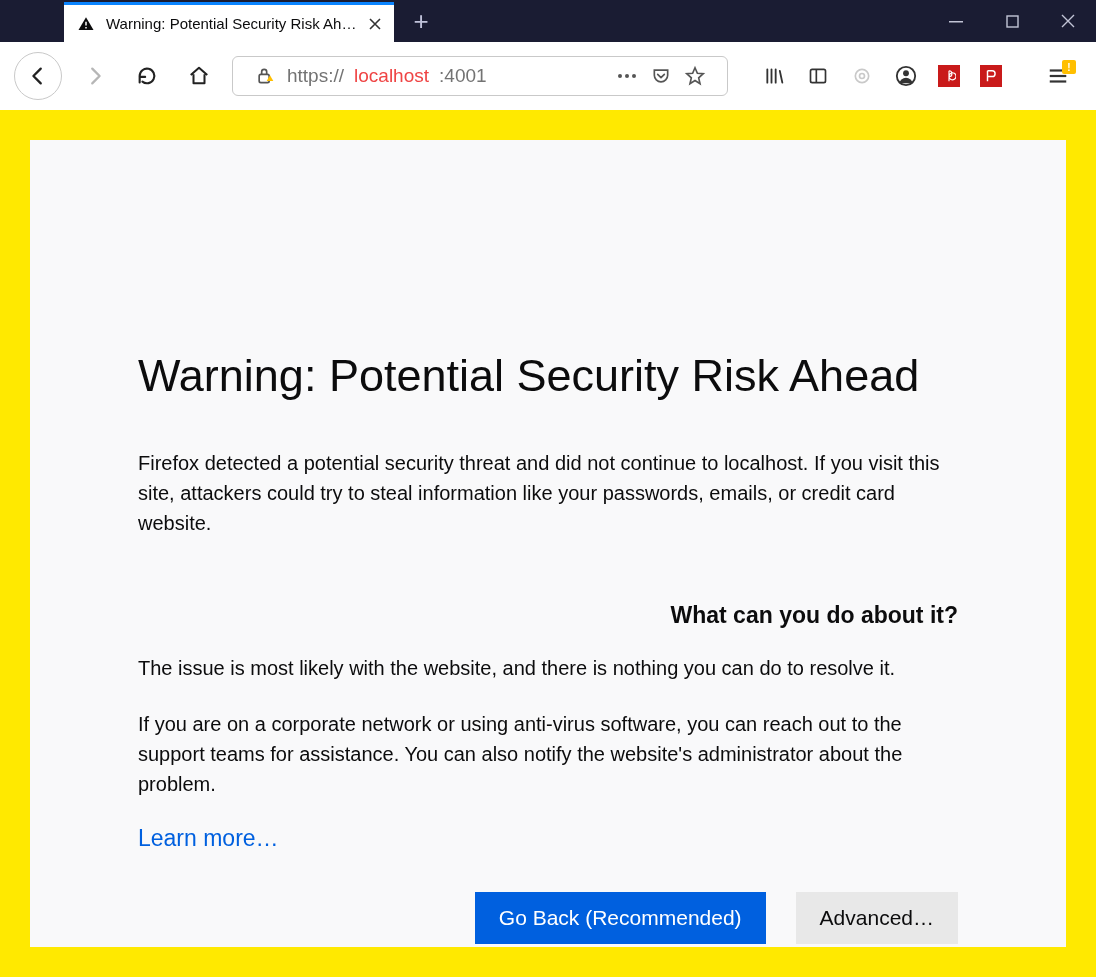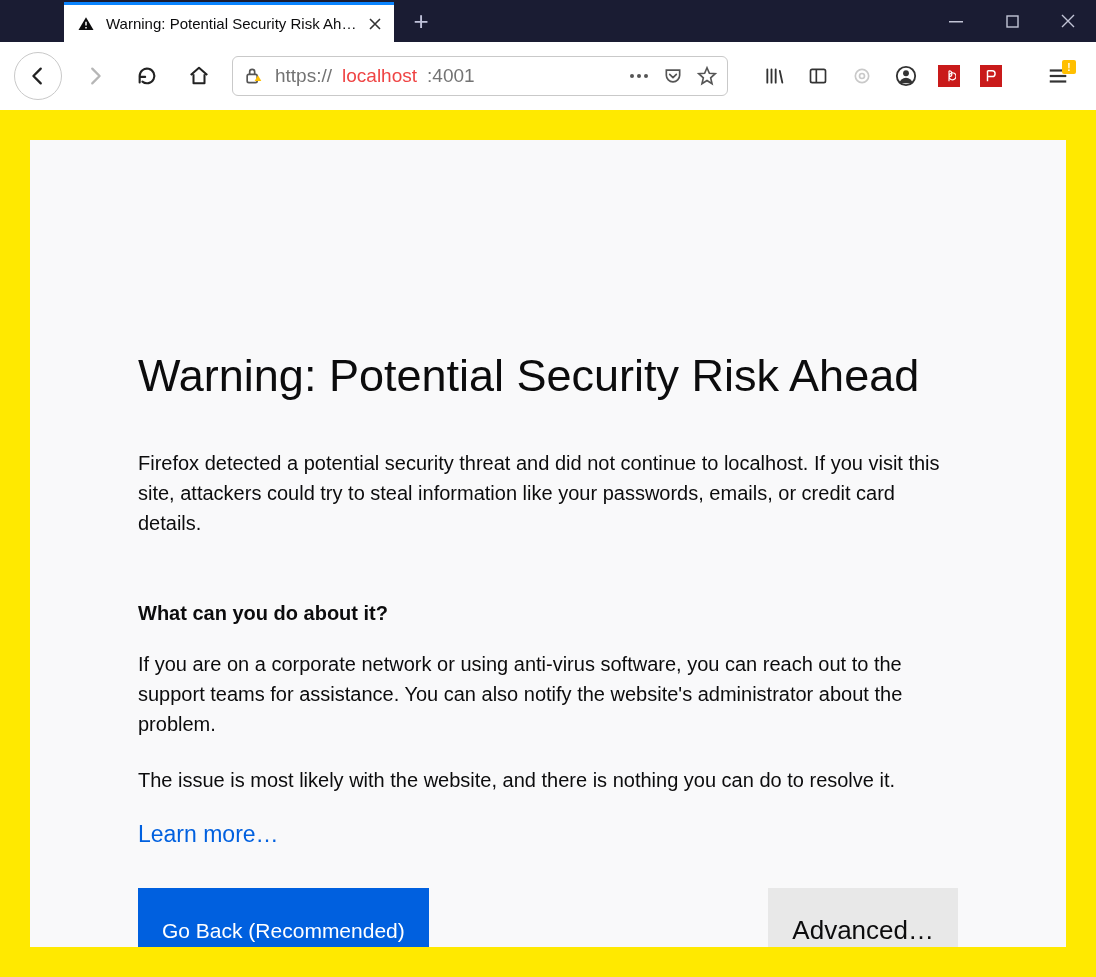--- a/index.html
+++ b/index.html
@@ -94,21 +94,21 @@
     width:48px;height:48px;border:1px solid #c9c9c9;border-radius:50%;
     display:flex;align-items:center;justify-content:center;
   }
   .urlbar {
     flex:0 0 496px;
     height:40px;
     border:1px solid #c9c9c9;
     border-radius:6px;
     display:flex;
     align-items:center;
-    padding:0 8px;
+    padding:0 20px;
     gap:10px;
     color:#0c0c0d;
     font-size:19px;
   }
   .urlbar .protocol, .urlbar .port { color:#737373; }
   .urlbar .domain { color:#ef4444; font-weight:400; }
   .url-spacer{flex:1;}
   .toolbar-icons {
     display:flex;
     align-items:center;
@@ -147,38 +147,39 @@
     font-weight:300;
     margin-bottom:46px;
   }
   .warning-card p {
     font-size:20px;
     line-height:1.5;
     margin-bottom:26px;
   }
   .warning-card .subhead {
     font-weight:700;
-    font-size:20px;
+    font-size:23px;
     margin-top:64px;
     margin-bottom:24px;
+    text-align:right;
   }
   .learn-link { color:#0060df; font-size:23px; cursor:pointer;}
   .button-row {
     display:flex;
-    justify-content:space-between;
+    justify-content:flex-end;
     gap:30px;
     margin-top:40px;
   }
   .btn-primary {
     background:#0060df;color:#fff;border:none;font-size:21px;
     padding:14px 24px;cursor:pointer;font-family:inherit;
   }
   .btn-secondary {
-    background:#e8e8e8;color:#0c0c0d;border:none;font-size:26px;
-    padding:27px 24px;cursor:pointer;font-family:inherit;
+    background:#e8e8e8;color:#0c0c0d;border:none;font-size:21px;
+    padding:14px 24px;cursor:pointer;font-family:inherit;
   }
 
   .pdf-icon{background:#c91a1a;color:#fff;font-size:10px;font-weight:bold;width:22px;height:22px;display:flex;align-items:center;justify-content:center;}
 </style>
 </head>
 <body>
 
 <div class="titlebar">
   <div class="tab-strip">
     <div class="tab">
@@ -315,24 +316,24 @@
         </svg>
       <span class="menu-badge">!</span>
     </span>
   </div>
 </div>
 
 <div class="content-outer">
   <div class="content-inner">
     <div class="warning-card">
       <h1>Warning: Potential Security Risk Ahead</h1>
-      <p>Firefox detected a potential security threat and did not continue to localhost. If you visit this site, attackers could try to steal information like your passwords, emails, or credit card details.</p>
+      <p>Firefox detected a potential security threat and did not continue to localhost. If you visit this site, attackers could try to steal information like your passwords, emails, or credit card website.</p>
       <div class="subhead">What can you do about it?</div>
+      <p>The issue is most likely with the website, and there is nothing you can do to resolve it.</p>
       <p>If you are on a corporate network or using anti-virus software, you can reach out to the support teams for assistance. You can also notify the website's administrator about the problem.</p>
-      <p>The issue is most likely with the website, and there is nothing you can do to resolve it.</p>
       <div class="learn-link">Learn more…</div>
       <div class="button-row">
         <button class="btn-primary">Go Back (Recommended)</button>
         <button class="btn-secondary">Advanced…</button>
       </div>
     </div>
   </div>
 </div>
 
 </body></html>

